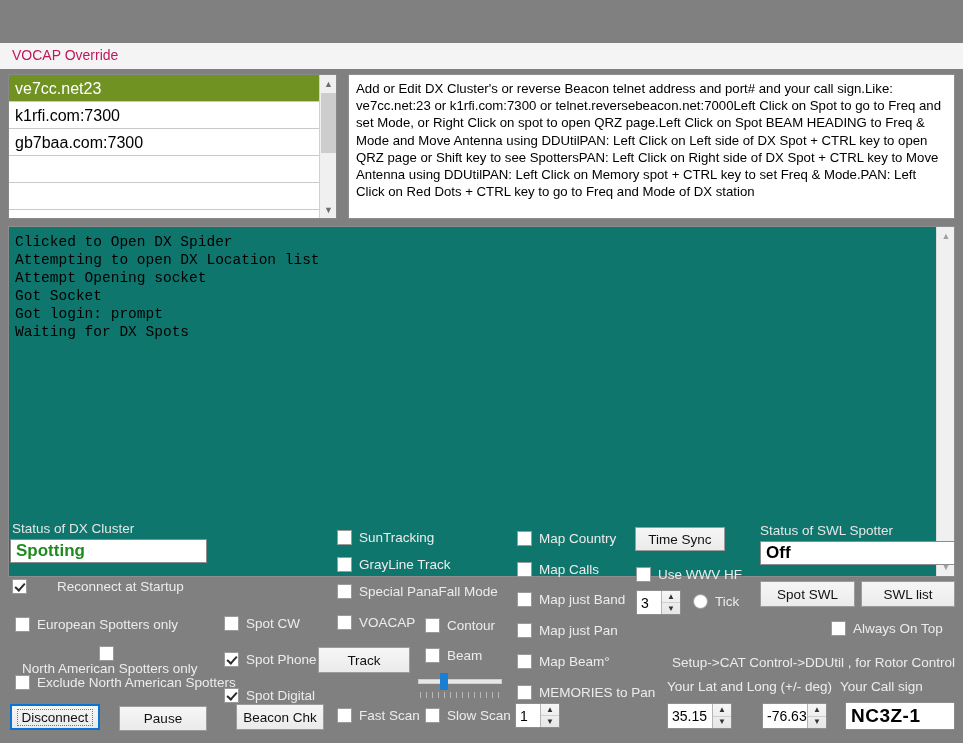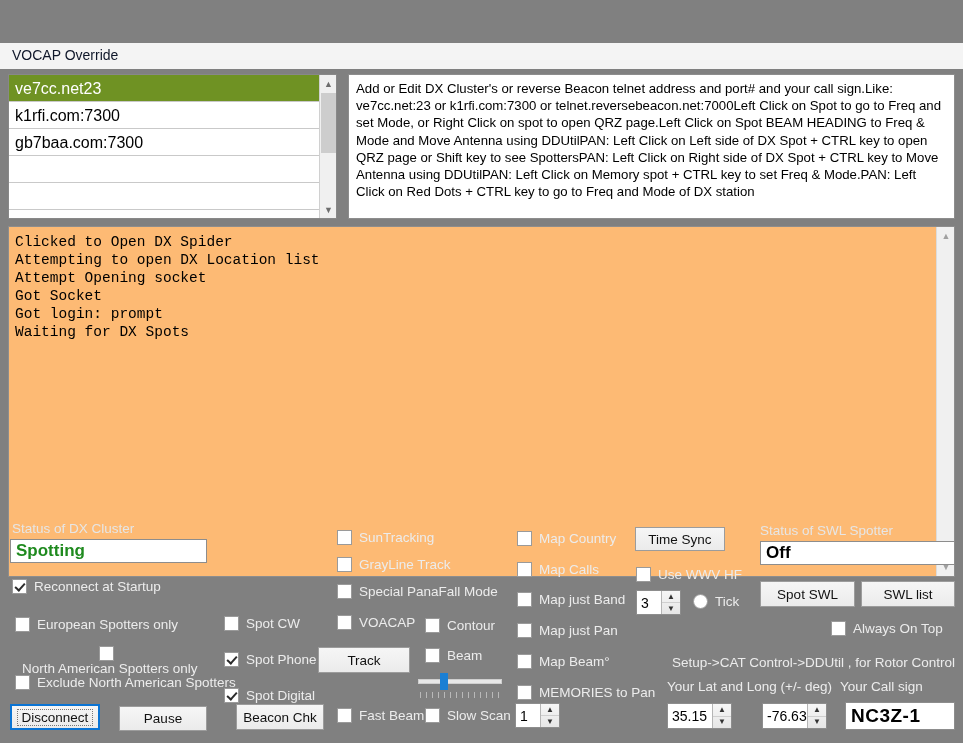--- a/index.html
+++ b/index.html
@@ -69,21 +69,21 @@
     position: absolute;
     left: 0; top: 43px;
     width: 963px; height: 26px;
     background: #f4f4f4;
     border-bottom: 1px solid #d8d8d8;
   }
   .menu-item {
     position: absolute;
     left: 12px; top: 4px;
     font-size: 14px;
-    color: #0f172a;
+    color: #be185d;
   }
 
   
   .client {
     position: absolute;
     left: 0; top: 69px;
     width: 963px; height: 674px;
     background: #808080;
   }
 
@@ -152,21 +152,21 @@
     line-height: 17.2px;
     color: #000000;
     overflow: hidden;
   }
 
   
   .console {
     position: absolute;
     left: 8px; top: 157px;
     width: 947px; height: 351px;
-    background: #fdba74;
+    background: #0f766e;
     border: 1px solid #8d8d8d;
     box-sizing: border-box;
   }
   .console-text {
     position: absolute;
     left: 6px; top: 6px;
     right: 22px;
     font-family: "Liberation Mono", "DejaVu Sans Mono", monospace;
     font-size: 14.5px;
     line-height: 18px;
@@ -380,21 +380,21 @@
 Waiting for DX Spots</div>
       <div class="con-scroll">
         <div class="arrow up">▲</div>
         <div class="arrow down">▼</div>
       </div>
     </div>
 
     <div class="lbl" style="left:12px; top:452px;">Status of DX Cluster</div>
     <div class="txtfield green" style="left:10px; top:470px; width:197px; height:24px;">Spotting</div>
 
-    <div class="chk checked" style="left:12px; top:510px;">
+    <div class="chk checked" style="left:12px; top:510px;gap:23px;">
       <span class="box"></span>
       <span class="txt">Reconnect at Startup</span>
     </div>
     <div class="chk" style="left:15px; top:548px;">
       <span class="box"></span>
       <span class="txt">European Spotters only</span>
     </div>
     <div class="chk" style="left:15px; top:577px;flex-direction:column;">
       <span class="box"></span>
       <span class="txt">North American Spotters only</span>
@@ -456,21 +456,21 @@
       <span class="txt">Beam</span>
     </div>
     <div class="slider" style="left:418px; top:604px; width:88px; height:26px;">
       <div class="track"></div>
       <div class="thumb"></div>
       <div class="ticks"></div>
     </div>
 
     <div class="chk" style="left:337px; top:639px;">
       <span class="box"></span>
-      <span class="txt">Fast Beam</span>
+      <span class="txt">Fast Scan</span>
     </div>
     <div class="chk" style="left:425px; top:639px;">
       <span class="box"></span>
       <span class="txt">Slow Scan</span>
     </div>
     <div class="spinner" style="left:515px; top:634px; width:45px; height:25px;">
       <span class="val">1</span>
       <span class="arrows">
         <span class="a top">▲</span>
         <span class="a">▼</span>

